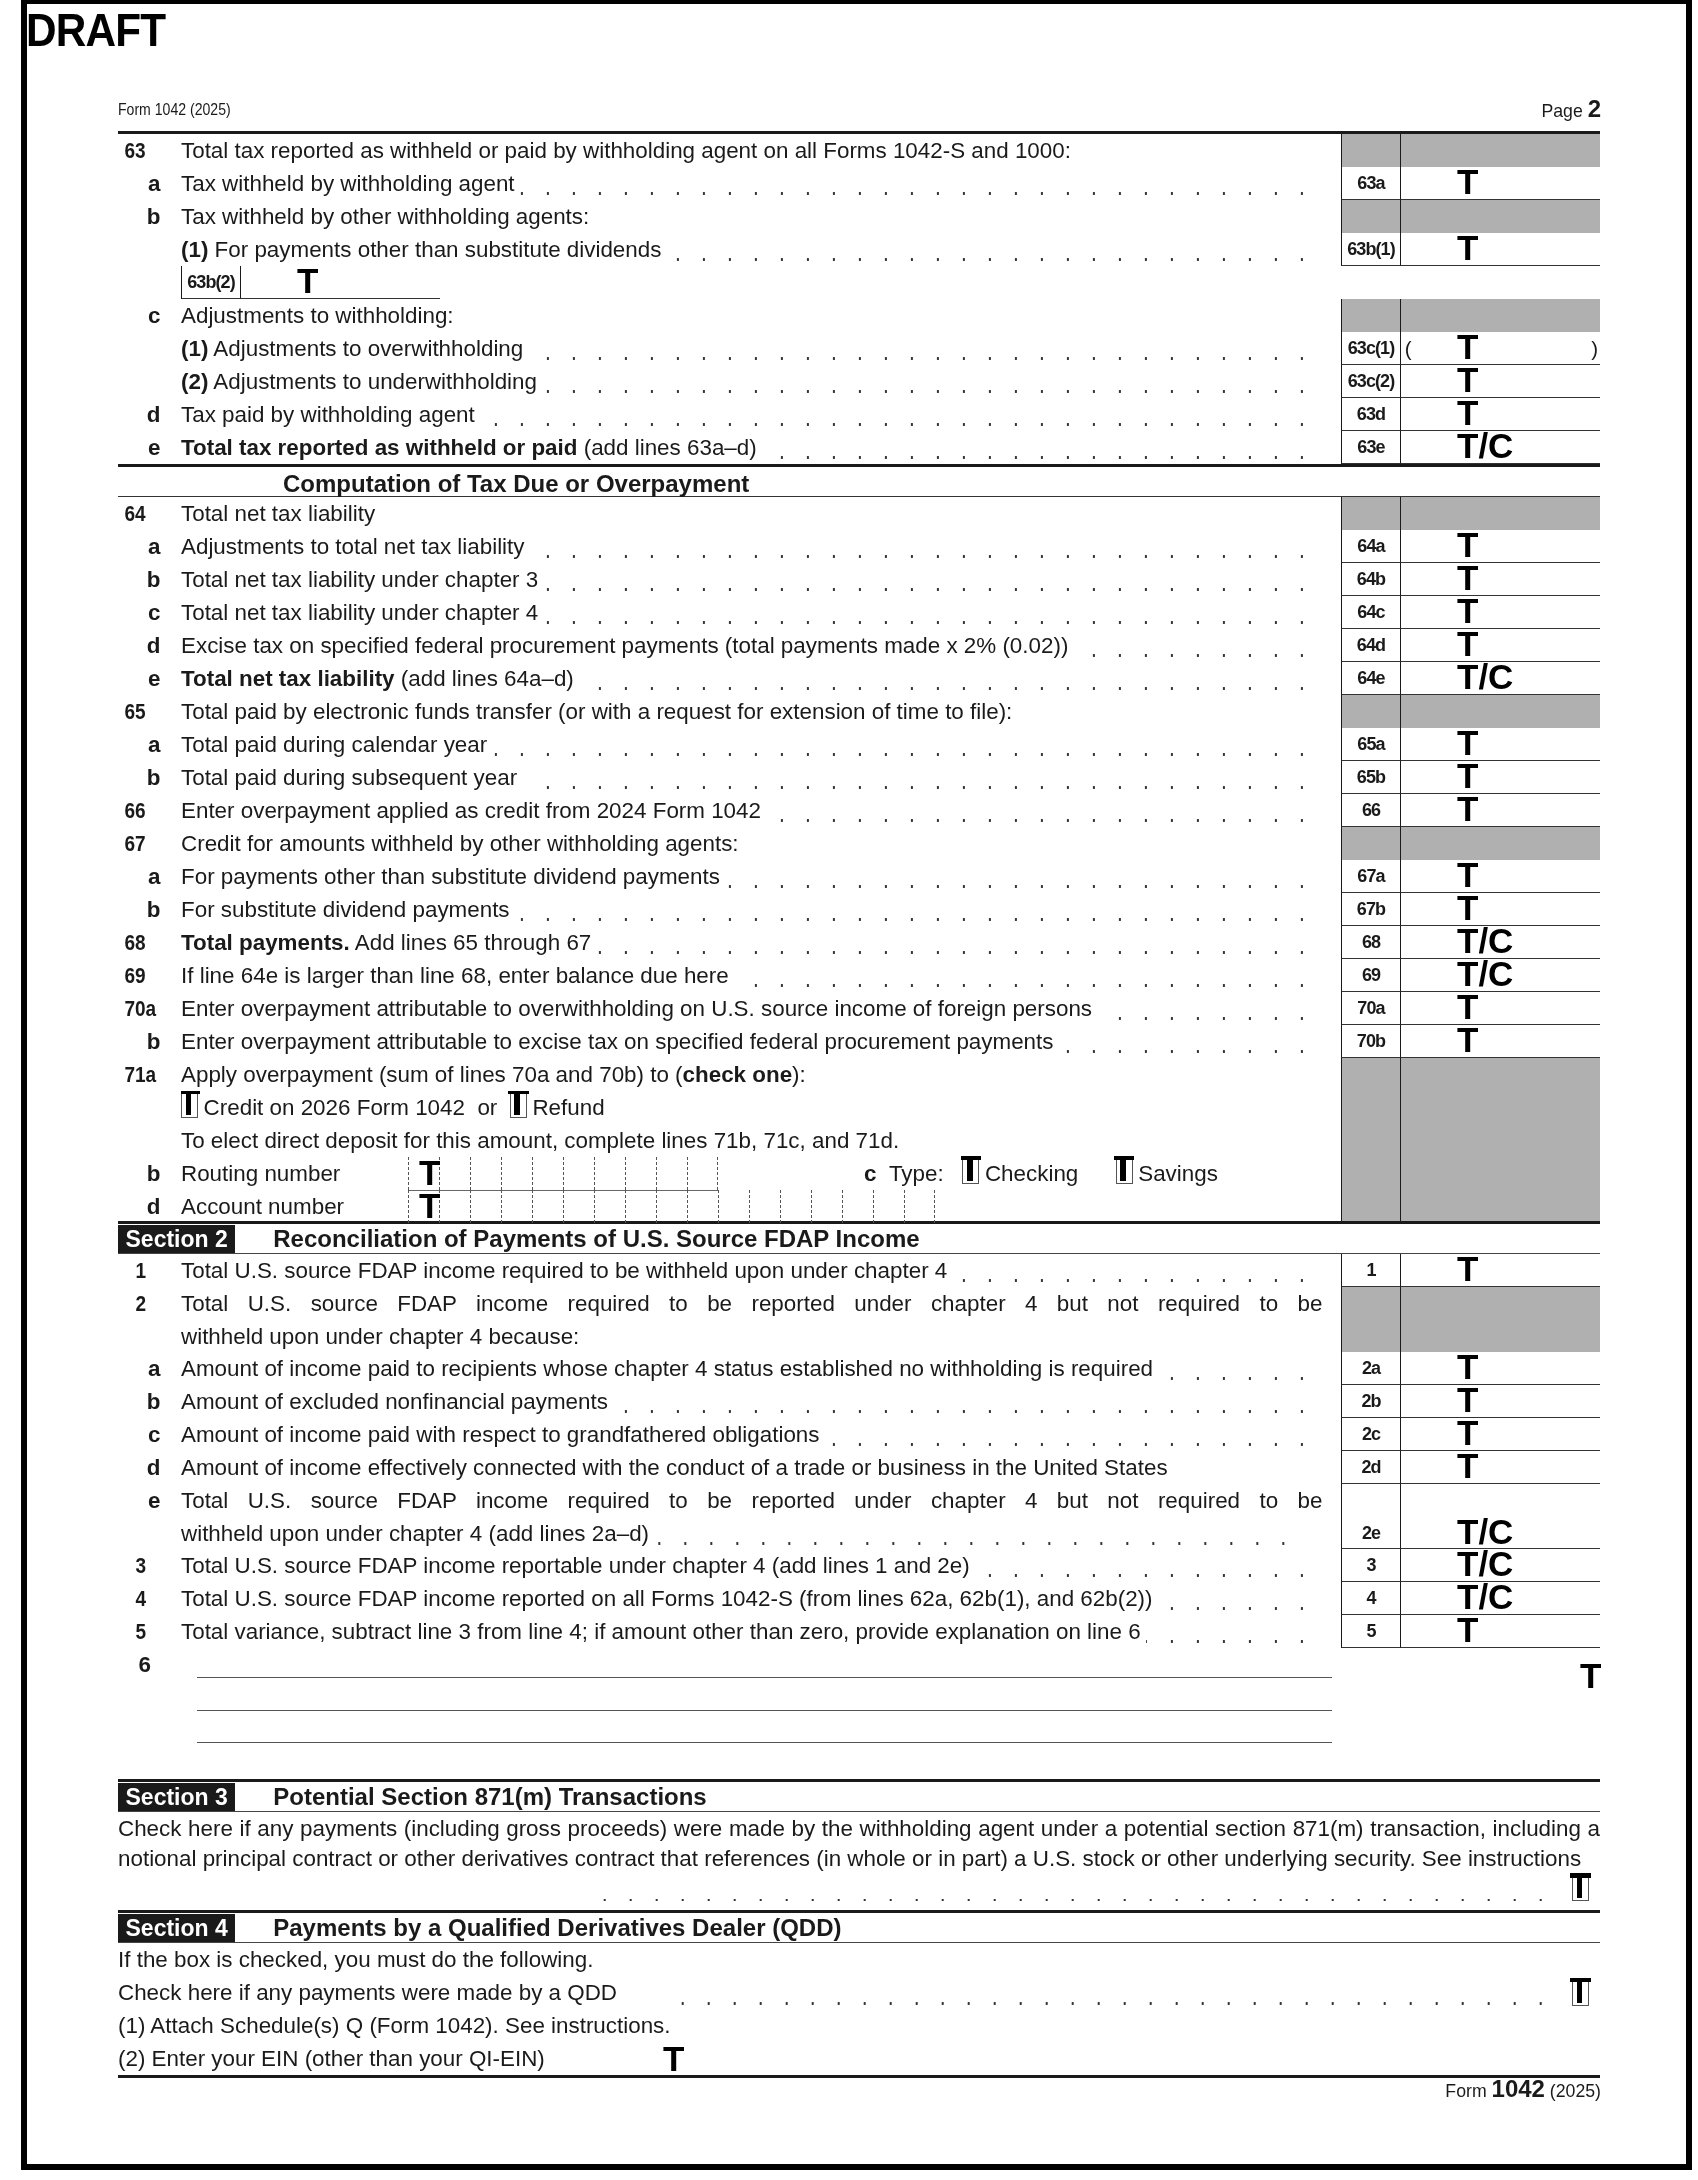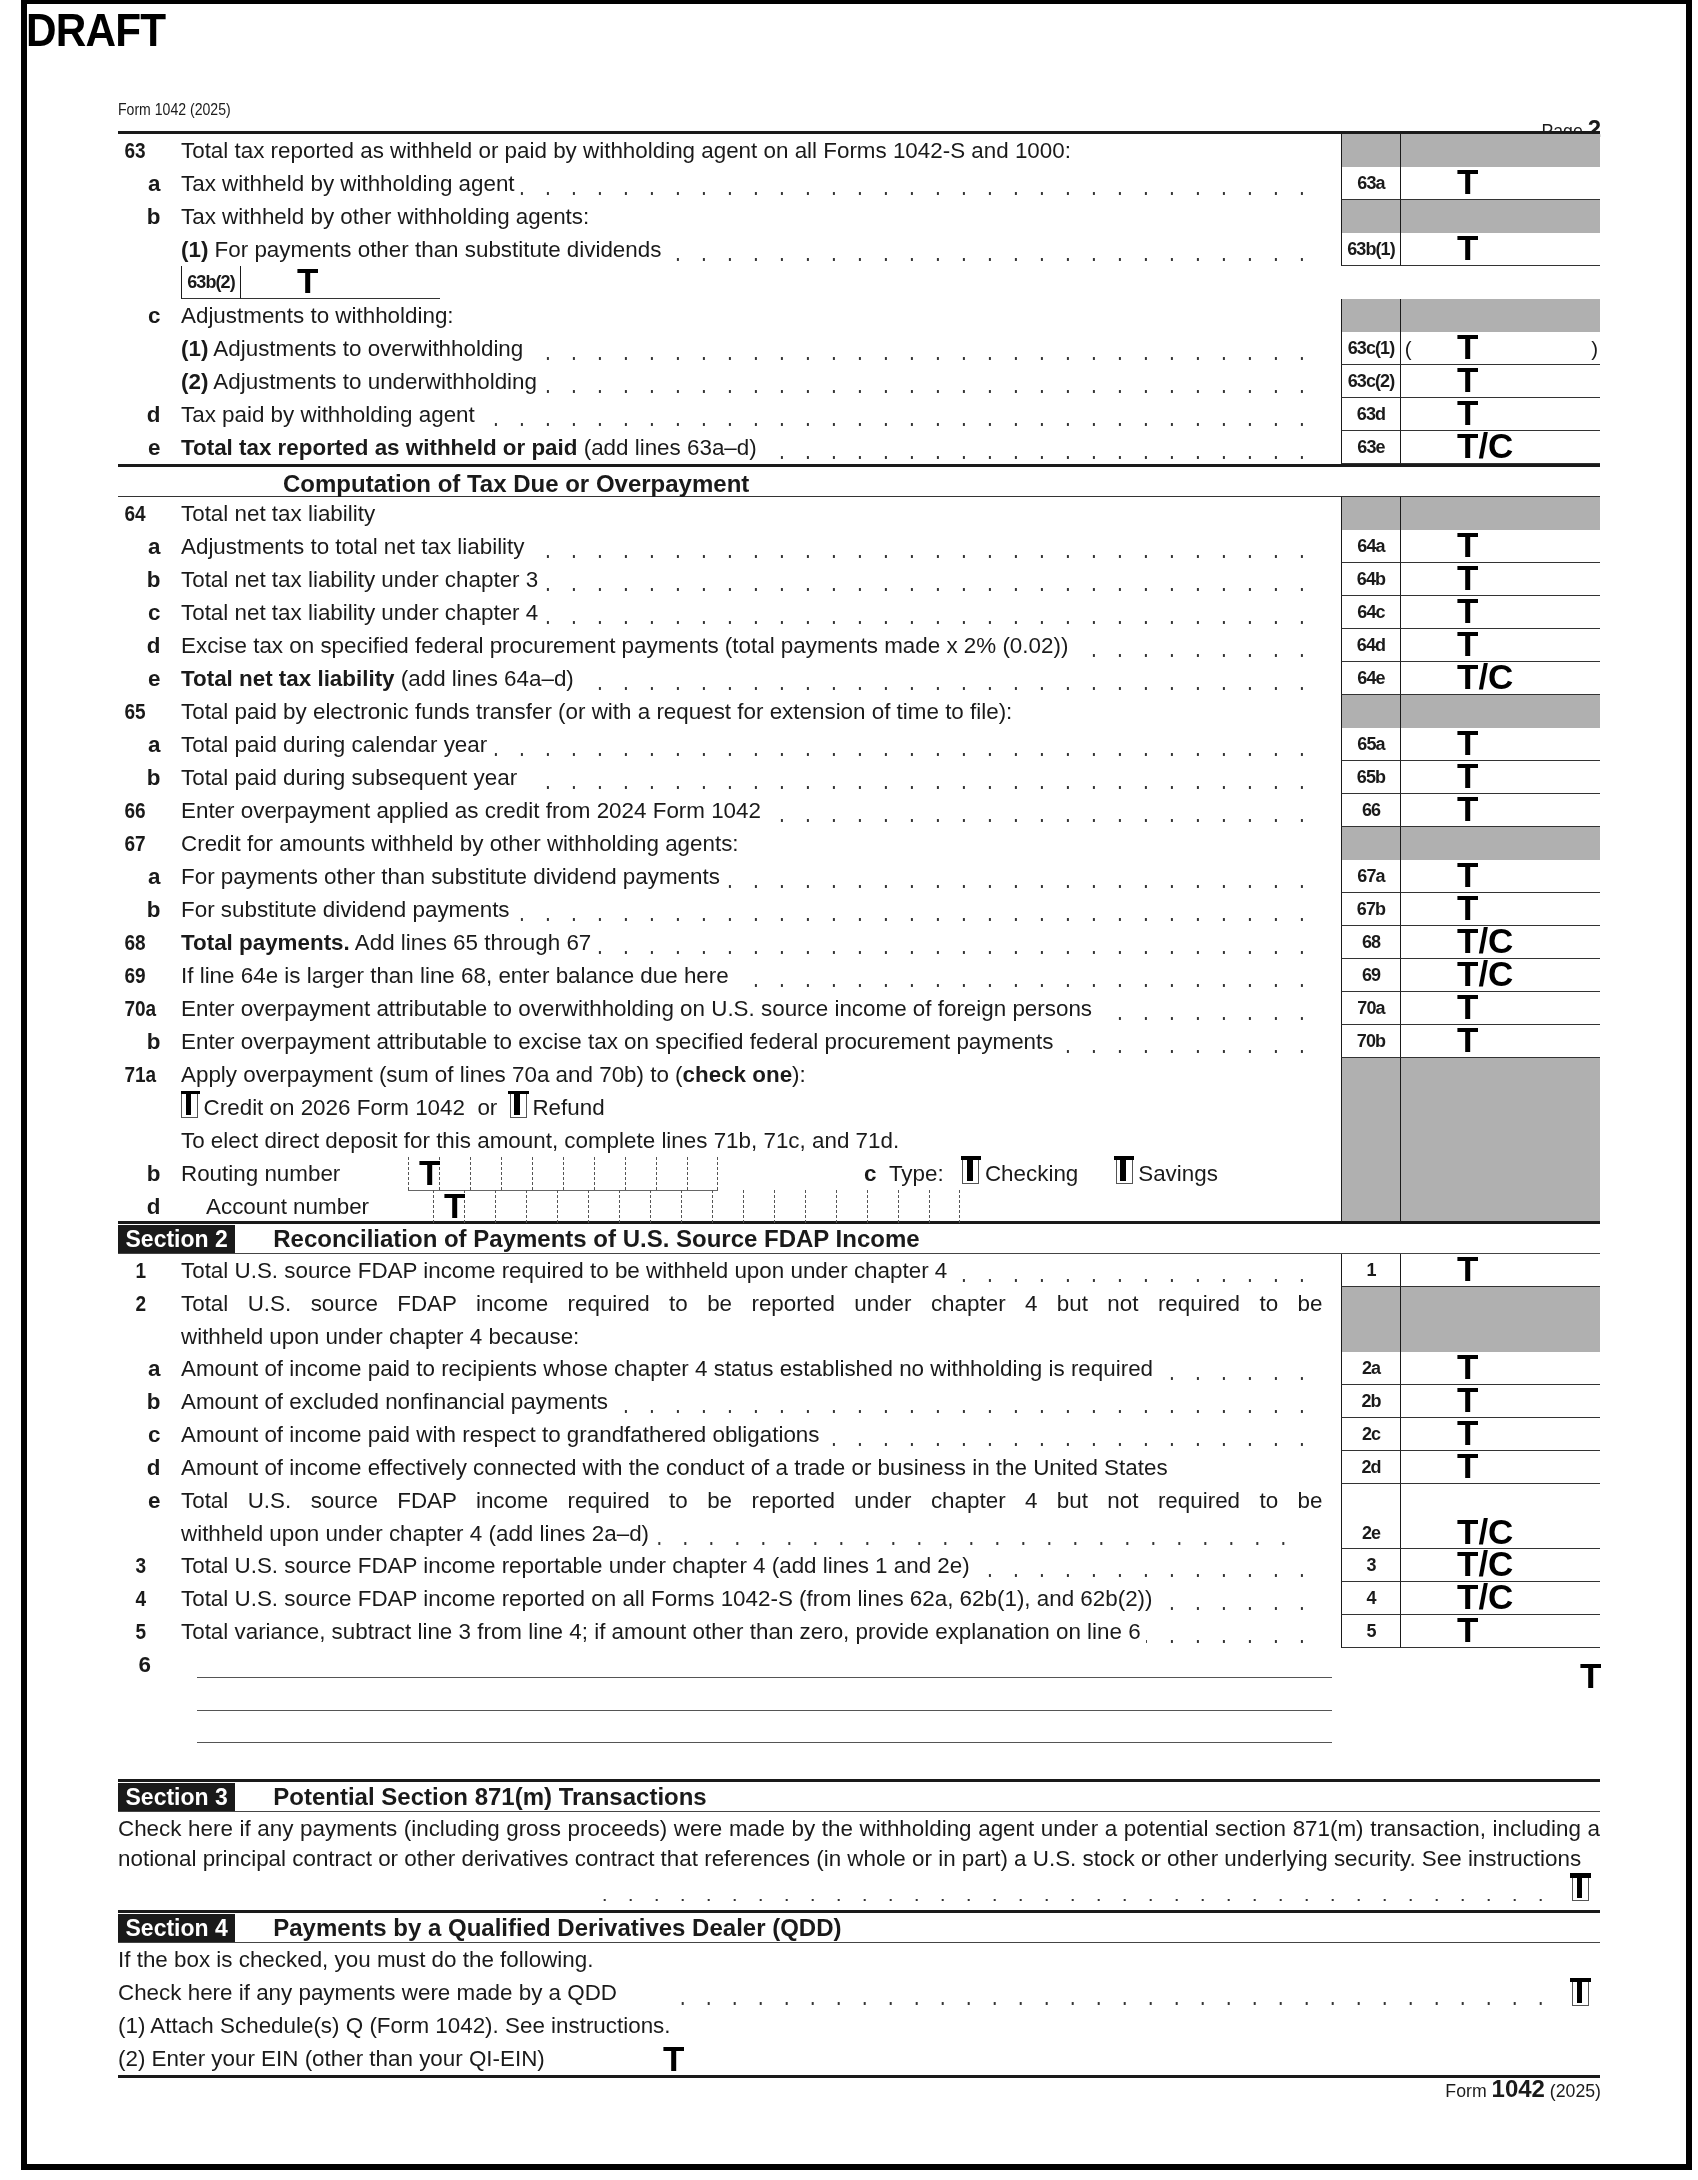--- a/index.html
+++ b/index.html
@@ -3,21 +3,21 @@
 <meta charset="utf-8">
 <style>
   html, body { margin:0; padding:0; background:#fff; }
   body { width:1699px; height:2180px; position:relative; overflow:hidden;
          font-family:"Liberation Sans", sans-serif; color:#1a1a1a; }
   .frame { position:absolute; left:20.5px; top:0px; width:1671px; height:2170px;
            border:6.5px solid #000; border-top-width:4.7px; box-sizing:border-box; }
   .draft { position:absolute; left:26px; top:1.9px; font-size:47px; font-weight:bold;
            letter-spacing:-0.9px; color:#000; font-family:"Liberation Sans", sans-serif; transform:scaleX(0.9); transform-origin:left top; }
   .form-hdr-left { position:absolute; left:118px; top:101px; font-size:16px; transform:scaleX(0.88); transform-origin:left top; }
-  .form-hdr-right { position:absolute; right:98px; top:95px; font-size:17.7px;margin-top:20px; }
+  .form-hdr-right { position:absolute; right:98px; top:95px; font-size:17.7px; }
   .form-hdr-right b { font-size:24px; }
   .form { position:absolute; left:118px; top:131px; width:1482px; }
   .rule-thick { border-top:3.7px solid #1a1a1a; }
   .row { position:relative; height:33px; display:flex; align-items:stretch; font-size:22.4px; }
   .row .num { width:63px; font-weight:bold; text-align:left; padding-left:7.5px; line-height:33px; box-sizing:border-box; transform:scaleX(0.85); transform-origin:left center;}
   .row .sub { width:63px; font-weight:bold; text-align:right; padding-right:20.5px; line-height:33px; box-sizing:border-box; }
   .row .desc { flex:1; line-height:33px; white-space:nowrap; overflow:hidden; position:relative; padding-right:18.6px; }
   .row .desc .txt { background:#fff; padding-right:5.6px; position:relative; z-index:1; }
   .row .dots { position:absolute; left:0; right:18.6px; top:0; bottom:0; 
                background-image: radial-gradient(circle, #333 1.1px, transparent 1.5px);
@@ -300,21 +300,21 @@
               <span></span>
               <span></span>
               <span style="border-right:1.4px dashed #555;"></span>
           </div>
           <span class="tmark" style="left:238px; top:-2.8px;">T</span>
           <span style="position:absolute; left:683px; top:0;"><b>c</b>&nbsp;&nbsp;<span>Type:</span>&nbsp;&nbsp;&nbsp;<span class="cb"></span><span>Checking</span>&nbsp;&nbsp;&nbsp;&nbsp;&nbsp;&nbsp;<span class="cb"></span><span>Savings</span></span>
         </div>
       </div>
       <div class="row">
         <div class="sub">d</div>
-        <div class="desc" style="overflow:visible;margin-left:25px;">
+        <div class="desc" style="overflow:visible;">
           <span>Account number</span>
           <div class="digits" style="left:227px;">
             <span></span>
               <span></span>
               <span></span>
               <span></span>
               <span></span>
               <span></span>
               <span></span>
               <span></span>

